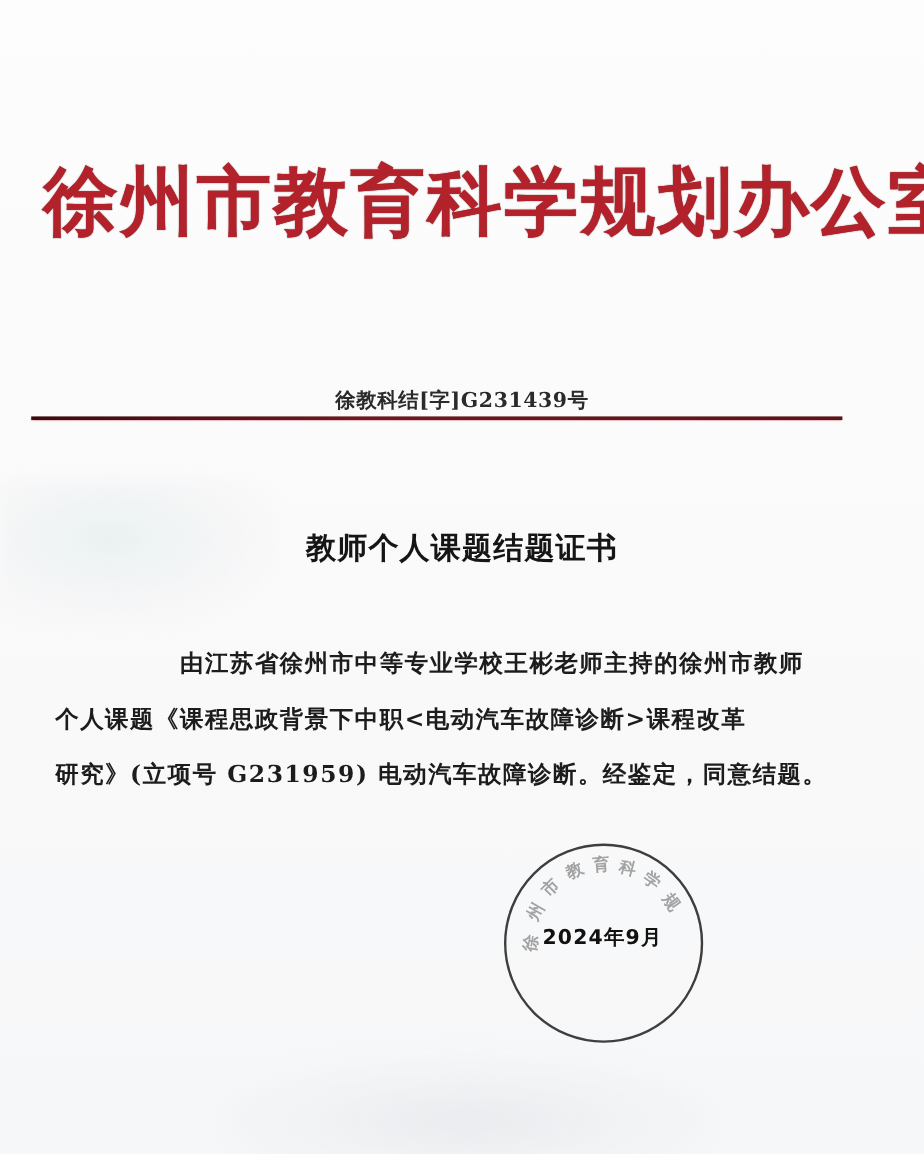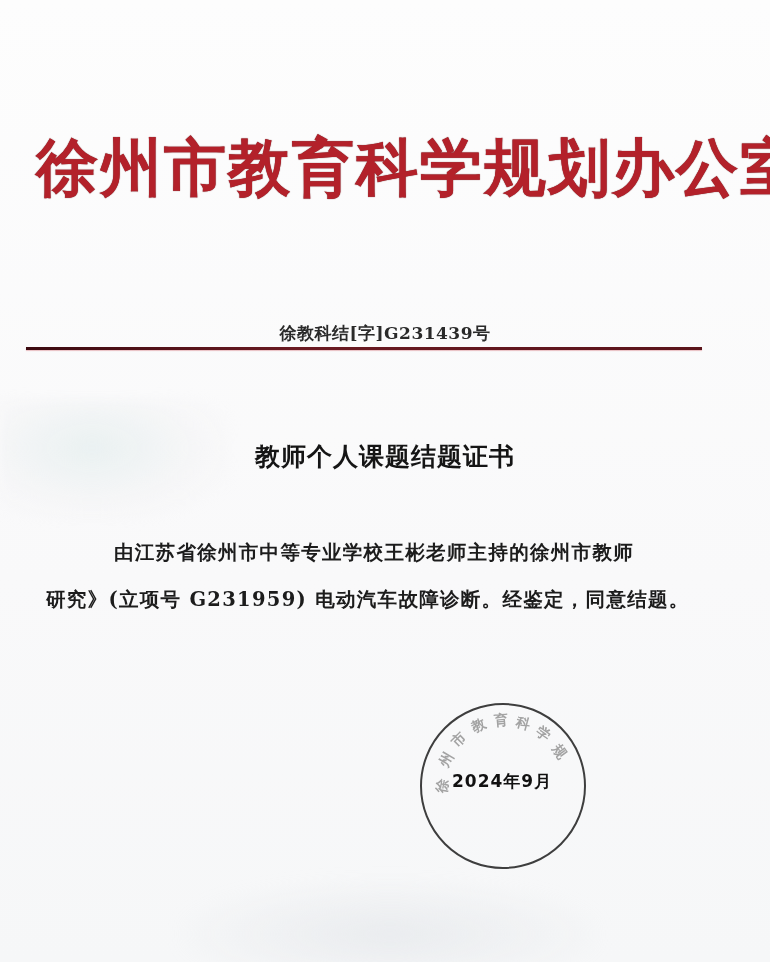--- a/index.html
+++ b/index.html
@@ -93,20 +93,21 @@
       color: #1c1c1c;
       line-height: 46.5px;
       letter-spacing: 1.3px;
     }
     .body-text p {
       margin: 0;
       white-space: nowrap;
     }
     .indent {
       padding-left: 68px;
+      text-align: center;
     }
     .seal {
       position: absolute;
       left: 420px;
       top: 703px;
       width: 162px;
       height: 162px;
       border-radius: 50%;
       border: 2.5px solid #2a2a2a;
       opacity: 0.9;
@@ -142,20 +143,21 @@
   <div class="masthead">徐州市教育科学规划办公室</div>
 
   <div class="doc-number">徐教科结[字]G231439号</div>
 
   <div class="rule"></div>
 
   <div class="cert-title">教师个人课题结题证书</div>
 
   <div class="body-text">
     <p class="indent">由江苏省徐州市中等专业学校王彬老师主持的徐州市教师</p>
+    <p>个人课题《课程思政背景下中职&lt;电动汽车故障诊断&gt;课程改革</p>
     <p>研究》(立项号 G231959) 电动汽车故障诊断。经鉴定，同意结题。</p>
   </div>
 
   <div class="seal">
     <div class="seal-ring-text">
       <span style="left:14px; top:72px; transform:rotate(-80deg);">徐</span>
       <span style="left:18px; top:46px; transform:rotate(-60deg);">州</span>
       <span style="left:30px; top:26px; transform:rotate(-45deg);">市</span>
       <span style="left:50px; top:12px; transform:rotate(-25deg);">教</span>
       <span style="left:72px; top:7px; transform:rotate(-5deg);">育</span>

